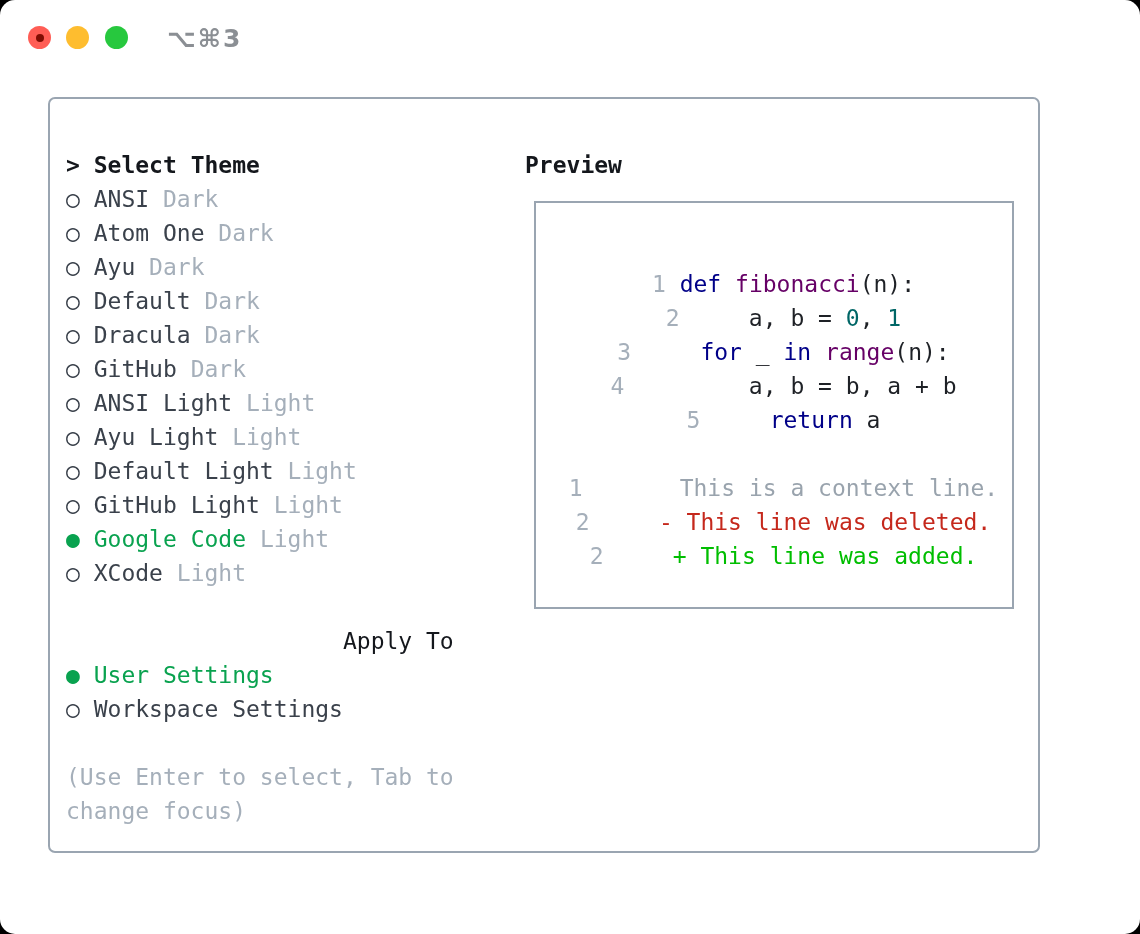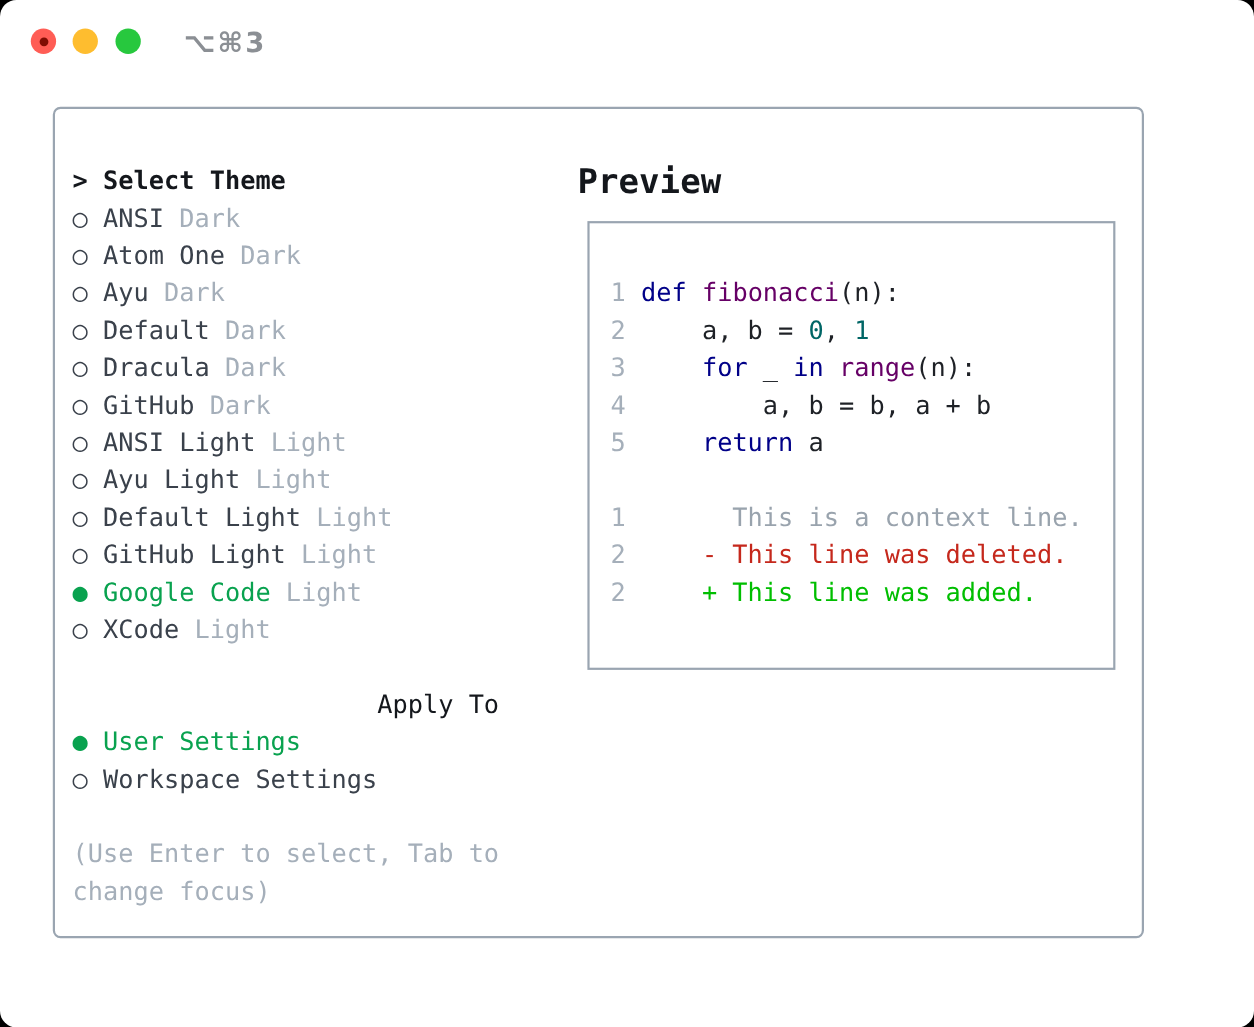--- a/index.html
+++ b/index.html
@@ -36,30 +36,30 @@
     font-size:23px;line-height:34px;white-space:pre;color:var(--text);
   }
   .row{height:34px;}
   .bold-heading{font-weight:bold;color:var(--heading);}
   .plain-heading{color:var(--heading);text-align:right;}
   .muted{color:var(--muted);}
   .sel-green{color:var(--selection-green);}
   
   .preview-title{
     position:absolute;left:475px;top:49px;height:34px;line-height:34px;
-    font-size:31px;font-weight:bold;color:var(--heading);white-space:pre;
+    font-size:23px;font-weight:bold;color:var(--heading);white-space:pre;
   }
   .preview-box{
     position:absolute;left:484px;top:102px;width:480px;height:408px;
     box-sizing:border-box;border:2px solid var(--border);background:#fff;
   }
   .preview-pre{
-    margin:0;padding:47px 0 0 19px;
+    margin:0;padding:64px 0 0 19px;
     font-family:"DejaVu Sans Mono",monospace;
-    font-size:23px;line-height:34px;white-space:pre;color:var(--code-plain);
+    font-size:23px;line-height:34px;white-space:pre;color:var(--code-plain);text-align:center;
   }
   .line{height:34px;}
   .num{color:var(--line-number);}
   .tok-kw{color:var(--code-keyword);}
   .tok-fn{color:var(--code-function);}
   .tok-lit{color:var(--code-literal);}
   .diff-context{color:var(--context-gray);}
   .diff-deleted{color:var(--diff-deleted);}
   .diff-added{color:var(--diff-added);}
 </style>

